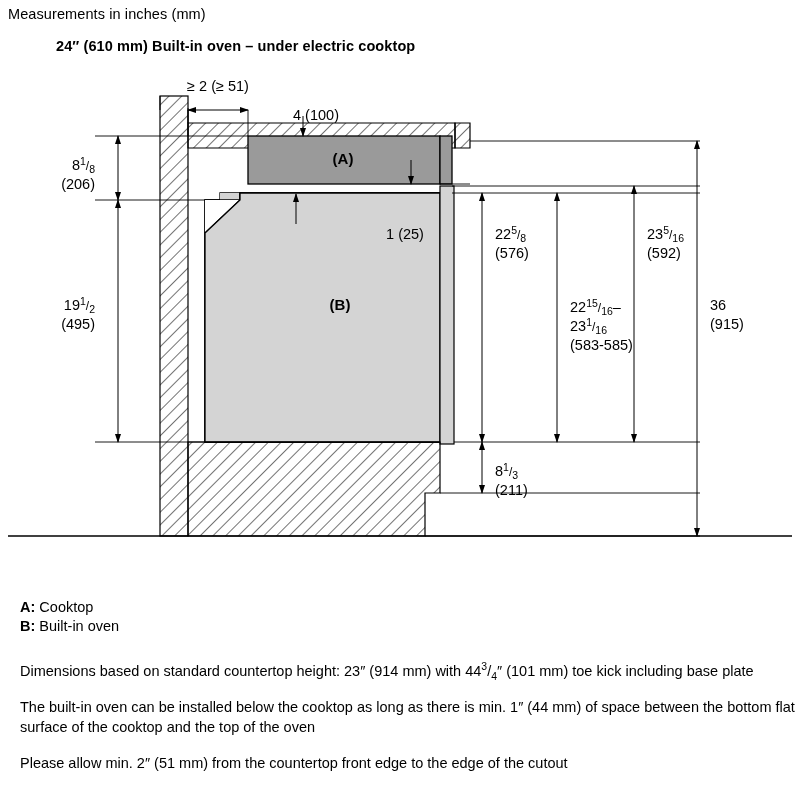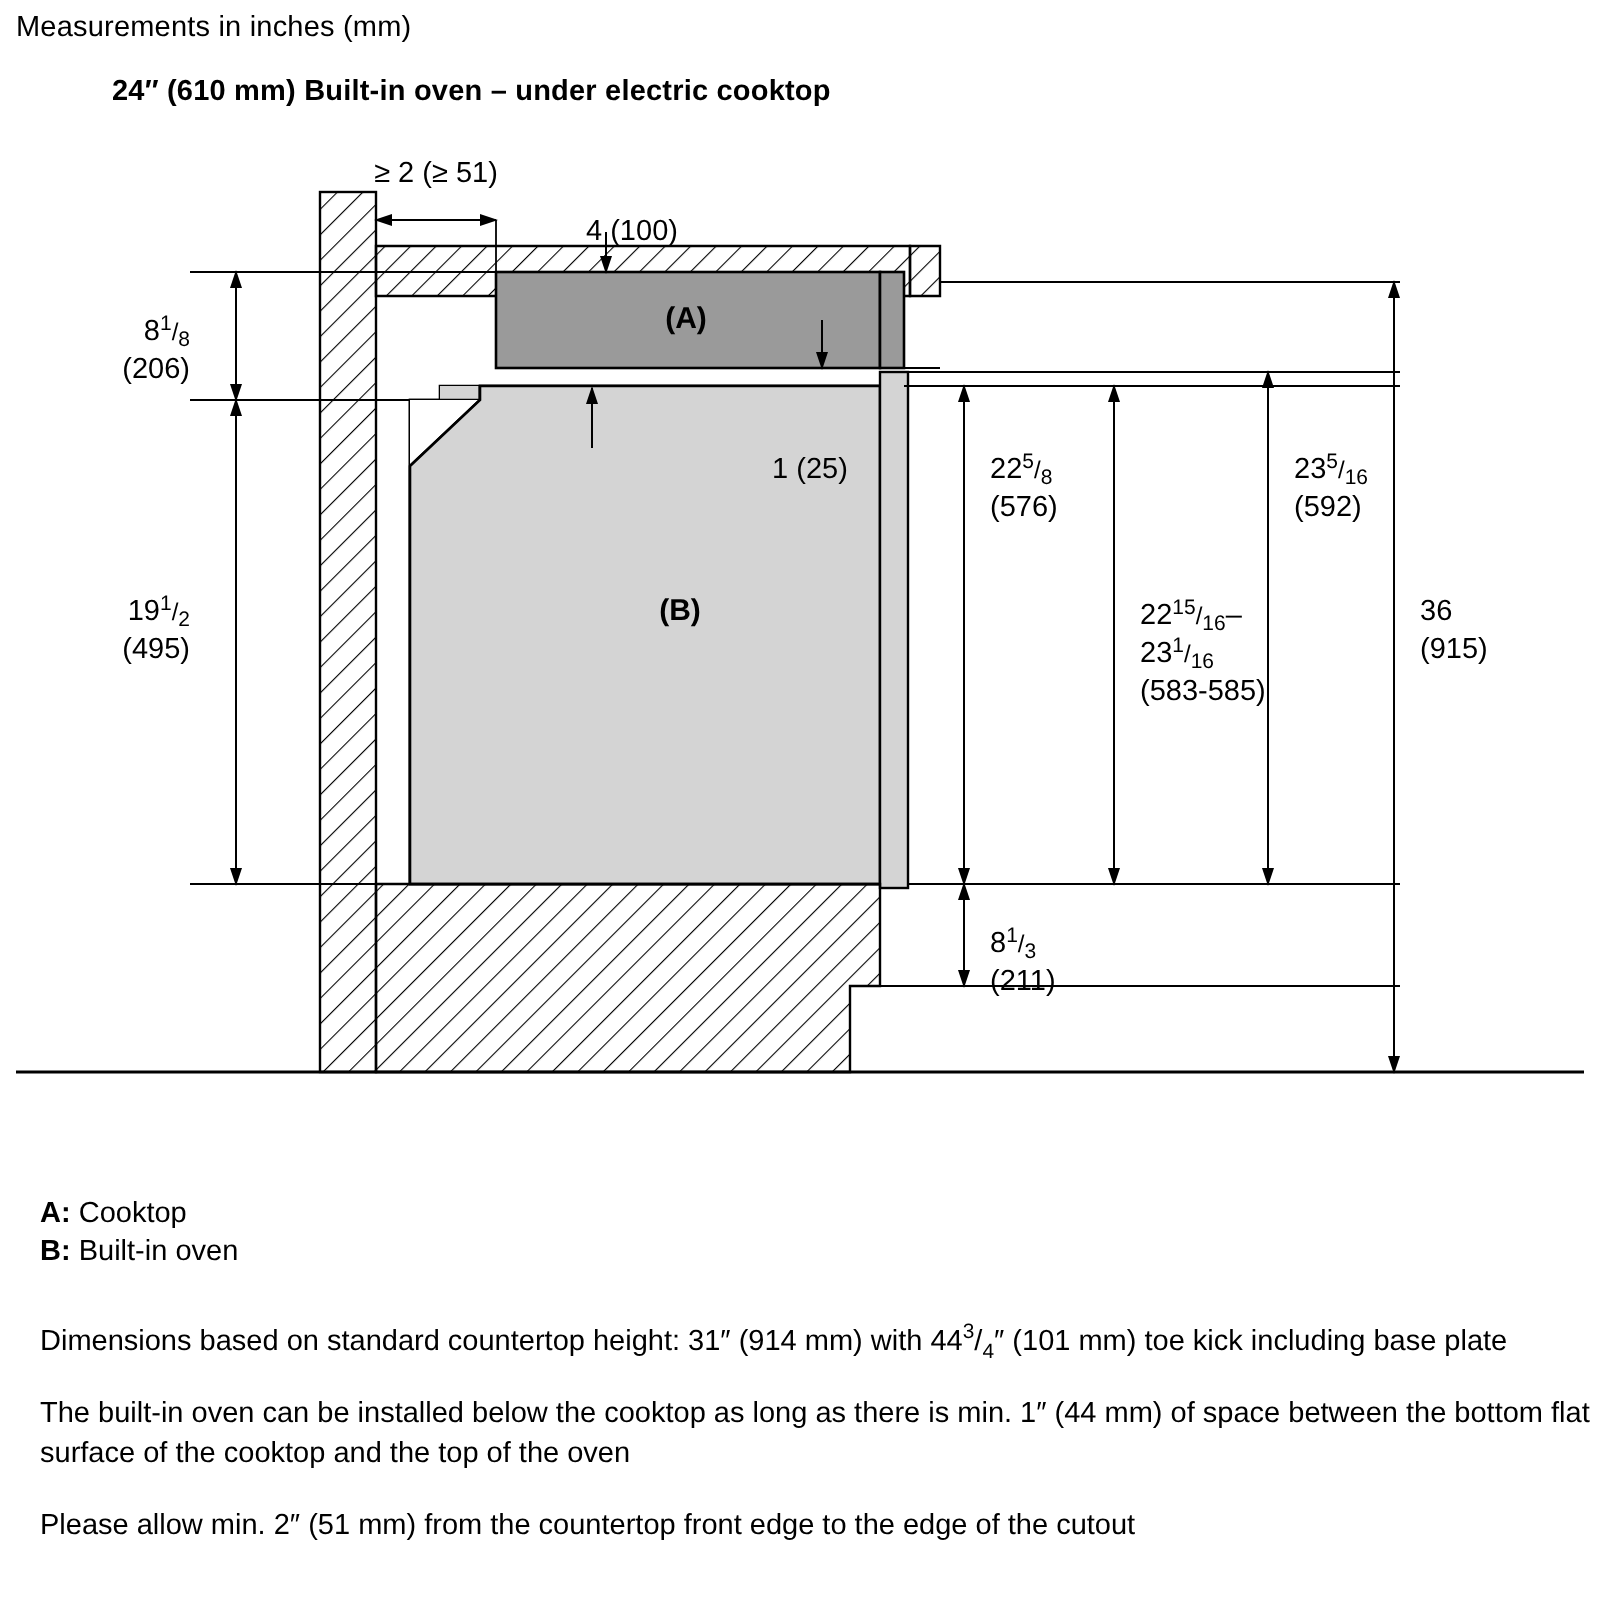--- a/index.html
+++ b/index.html
@@ -190,20 +190,20 @@
   </div>
 
   <div class="notes">
     <p class="legend-line">
       <b>A:</b><span> Cooktop</span>
     </p>
     <p class="legend-line">
       <b>B:</b><span> Built-in oven</span>
     </p>
 
-    <p class="note-para first"><span>Dimensions based on standard countertop height: 31″ (914 mm) with 4</span><span class="frac"><span>4</span><sup>3</sup>/<sub>4</sub></span><span>″ (101 mm) toe kick including base plate</span></p>
+    <p class="note-para first"><span>Dimensions based on standard countertop height: 23″ (914 mm) with 4</span><span class="frac"><span>4</span><sup>3</sup>/<sub>4</sub></span><span>″ (101 mm) toe kick including base plate</span></p>
 
     <p class="note-para">The built-in oven can be installed below the cooktop as long as there is min. 1″ (44 mm) of space between the bottom flat surface of the cooktop and the top of the oven</p>
 
     <p class="note-para">Please allow min. 2″ (51 mm) from the countertop front edge to the edge of the cutout</p>
   </div>
 
 </div>
 
 </body></html>

